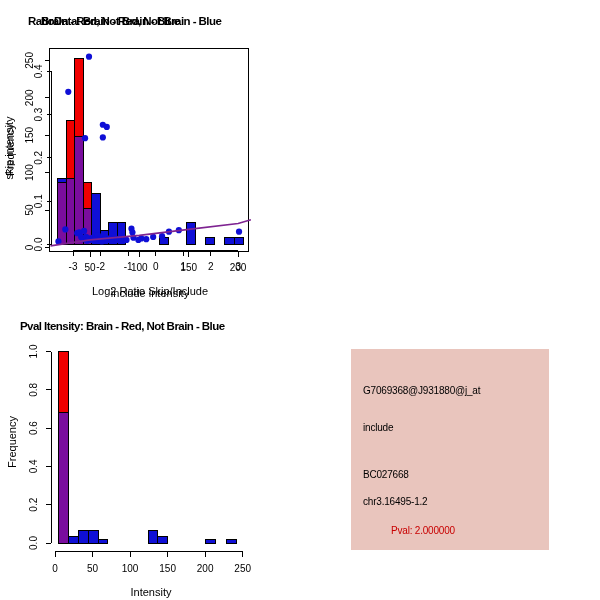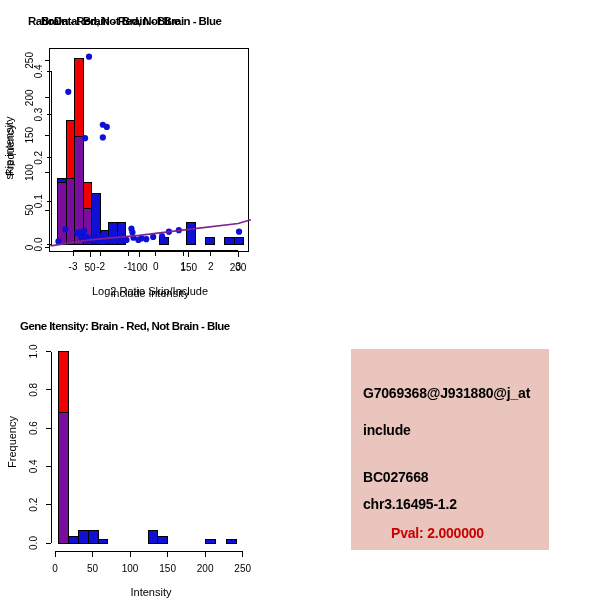--- a/index.html
+++ b/index.html
@@ -6,21 +6,21 @@
   body { width:600px; height:600px; font-family:"Liberation Sans", sans-serif; }
   #canvas { position:relative; width:600px; height:600px; background:#ffffff; overflow:hidden; }
   .panel { position:absolute; width:300px; height:300px; }
   #panel-ratio   { left:0;   top:0; }
   #panel-scatter { left:300; top:0; }
   #panel-gene    { left:0;   top:300px; }
   #panel-info    { left:300px; top:300px; }
   .chart-title { position:absolute; font-weight:bold; font-size:11.5px; letter-spacing:-0.55px; color:#000; white-space:nowrap; }
   svg text { font-family:"Liberation Sans", sans-serif; fill:#000; }
   .info-box { position:absolute; left:51px; top:49px; width:198px; height:201px; }
-  .info-line { position:absolute; left:12px; font-size:14px; letter-spacing:-0.2px; white-space:nowrap;font-weight:bold; }
+  .info-line { position:absolute; left:12px; font-size:10px; letter-spacing:-0.2px; white-space:nowrap; }
 </style>
 </head>
 <body>
 
 <div id="canvas">
 
   <div class="panel" id="panel-ratio">
     <div class="chart-title" style="left:28px; top:15px;">RatioData: Brain - Red, Not Brain - Blue</div>
     <svg id="svg-ratio" width="300" height="300" viewBox="0 0 300 300">
         <line x1="51.5" y1="244.5" x2="51.5" y2="71.29999999999998" stroke="#000000" shape-rendering="crispEdges"></line>
@@ -138,21 +138,21 @@
         <circle cx="153.168" cy="236.928" r="3.1" fill="#0F0FD6"></circle>
         <circle cx="162.051" cy="236.18" r="3.1" fill="#0F0FD6"></circle>
         <circle cx="168.96" cy="231.692" r="3.1" fill="#0F0FD6"></circle>
         <circle cx="178.83" cy="230.196" r="3.1" fill="#0F0FD6"></circle>
         <circle cx="239.037" cy="231.692" r="3.1" fill="#0F0FD6"></circle>
         <polyline points="50.5,245.9 90.0,239.9 139.3,235.4 188.7,229.4 238.1,223.5 250.9,219.7" fill="none" stroke="#7E2391" stroke-width="1.6"></polyline>
       </svg>
   </div>
 
   <div class="panel" id="panel-gene">
-    <div class="chart-title" style="left:20px; top:20px;">Gene Itensity: Brain - Red, Not Brain - Blue</div>
+    <div class="chart-title" style="left:20px; top:20px;">Pval Itensity: Brain - Red, Not Brain - Blue</div>
     <svg id="svg-gene" width="300" height="300" viewBox="0 0 300 300">
         <line x1="51" y1="243" x2="51" y2="51.5" stroke="#000000" shape-rendering="crispEdges"></line>
         <line x1="46" y1="243" x2="51" y2="243" stroke="#000000" shape-rendering="crispEdges"></line>
         <text x="37" y="243" font-size="10" text-anchor="middle" transform="rotate(-90 37 243)">0.0</text>
         <line x1="46" y1="204.7" x2="51" y2="204.7" stroke="#000000" shape-rendering="crispEdges"></line>
         <text x="37" y="204.7" font-size="10" text-anchor="middle" transform="rotate(-90 37 204.7)">0.2</text>
         <line x1="46" y1="166.39999999999998" x2="51" y2="166.39999999999998" stroke="#000000" shape-rendering="crispEdges"></line>
         <text x="37" y="166.39999999999998" font-size="10" text-anchor="middle" transform="rotate(-90 37 166.39999999999998)">0.4</text>
         <line x1="46" y1="128.10000000000002" x2="51" y2="128.10000000000002" stroke="#000000" shape-rendering="crispEdges"></line>
         <text x="37" y="128.10000000000002" font-size="10" text-anchor="middle" transform="rotate(-90 37 128.10000000000002)">0.6</text>

